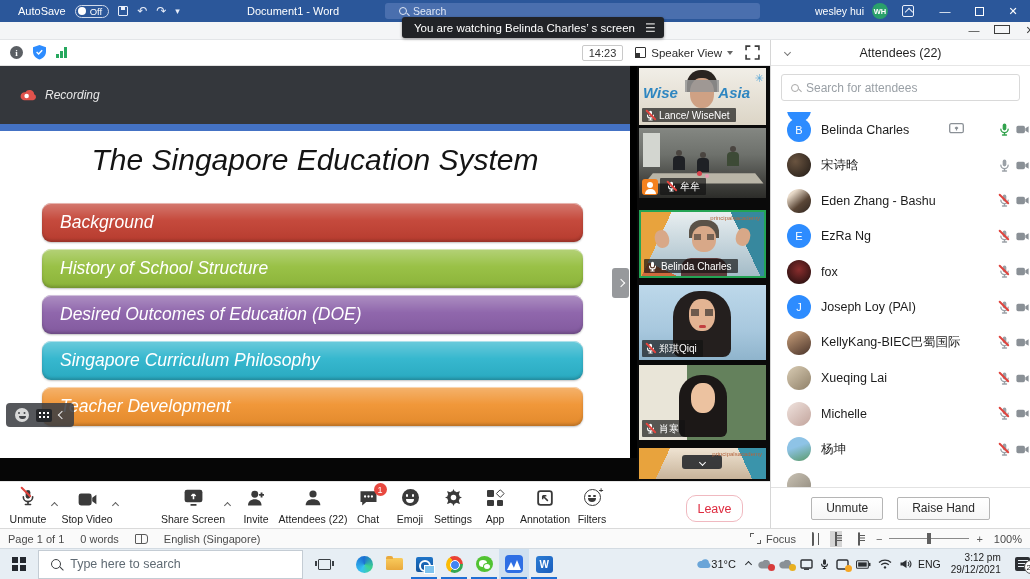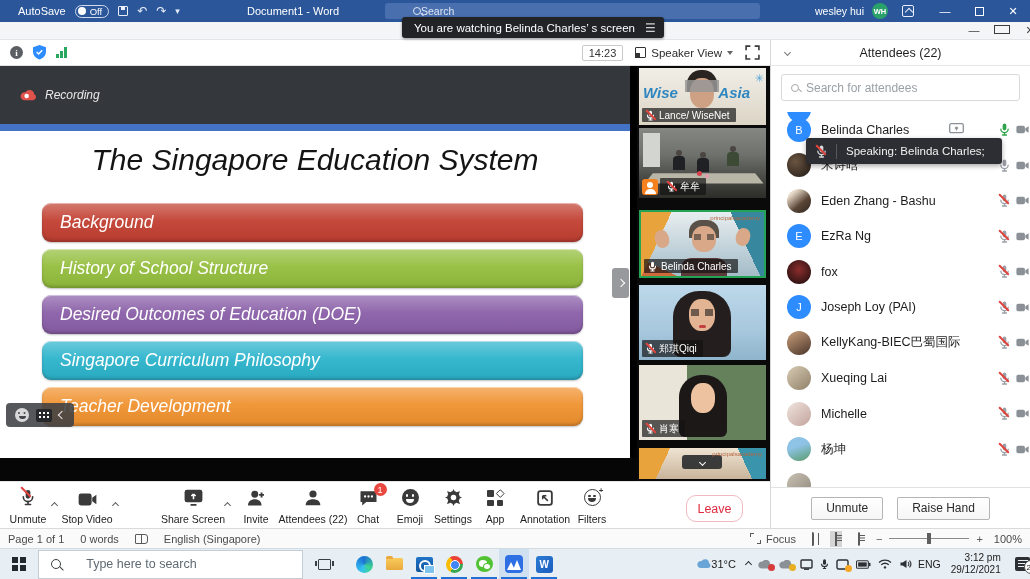--- a/index.html
+++ b/index.html
@@ -12,21 +12,21 @@
                    background:#2b579a; color:#fff; font-size:11px; display:flex; align-items:center; }
   .ts-left { display:flex; align-items:center; gap:9px; padding-left:18px; }
   .autosave-pill { display:flex; align-items:center; gap:4px; border:1px solid #cfd9ea; border-radius:8px;
                    padding:0 6px 0 2px; height:13px; font-size:9.5px; }
   .autosave-dot { width:8px; height:8px; border-radius:50%; background:#fff; }
   .tico { color:#e8eefa; font-size:12px; line-height:1; }
   .floppy { width:10px; height:10px; border:1.3px solid #e8eefa; border-radius:1px; position:relative; }
   .floppy::after { content:""; position:absolute; left:2px; top:0; width:4px; height:3px; background:#e8eefa; }
   .doc-title { position:absolute; left:247px; top:0; height:22px; display:flex; align-items:center; font-size:11px; }
   .ts-search { position:absolute; left:385px; top:3px; width:375px; height:16px; background:#4a6fae;
-               border-radius:3px; display:flex; align-items:center; padding-left:28px; }
+               border-radius:3px; display:flex; align-items:center; gap:6px; padding-left:14px; }
   .ts-search input { background:transparent; border:none; outline:none; color:#dfe7f5; font-size:10.5px; width:200px;
                      font-family:"Liberation Sans",sans-serif; }
   .ts-search input::placeholder { color:#dfe7f5; }
   .mag { width:8px; height:8px; border:1.4px solid #dfe7f5; border-radius:50%; position:relative; flex:none; }
   .mag::after { content:""; position:absolute; width:4px; height:1.4px; background:#dfe7f5;
                 transform:rotate(45deg); right:-3.5px; bottom:-1px; }
   .ts-right { position:absolute; right:0; top:0; height:22px; display:flex; align-items:center; gap:0; }
   .user-name { font-size:10.5px; margin-right:8px; }
   .wh-avatar { width:16px; height:16px; border-radius:50%; background:#2aa06b; color:#fff; font-size:7.5px;
                font-weight:bold; display:flex; align-items:center; justify-content:center; margin-right:14px; }
@@ -249,21 +249,21 @@
   .ztrack { width:80px; height:1.5px; background:#8a8a8a; position:relative; }
   .zthumb { position:absolute; left:38px; top:-4.5px; width:4px; height:11px; background:#5f5f5f; }
 
   
   .taskbar { position:absolute; left:0; top:548px; width:1030px; height:31px; background:#e7eef4;
              border-top:1px solid #d3dbe2; display:flex; align-items:center; }
   .tb-start { width:40px; height:31px; display:flex; align-items:center; justify-content:center; }
   .win-logo { display:grid; grid-template-columns:6px 6px; grid-template-rows:6px 6px; gap:1.5px; }
   .win-logo i { background:#23272e; }
   .tb-search { width:277px; height:29px; background:#fff; border:1px solid #c4ccd4; display:flex; align-items:center;
-               gap:25px; padding-left:12px; }
+               gap:9px; padding-left:12px; }
   .tb-search .mag { width:10px; height:10px; border-color:#3c4043; } .tb-search .mag::after { background:#3c4043; width:5px; }
   .tb-search input { border:none; outline:none; font-size:12.5px; color:#444; width:190px; background:transparent;
                      font-family:"Liberation Sans",sans-serif; }
   .tb-search input::placeholder { color:#5f6a73; }
   .tb-btn { width:30px; height:31px; display:flex; align-items:center; justify-content:center; position:relative; flex:none; }
   .tb-btn .runline { position:absolute; bottom:0; left:2px; right:2px; height:2.5px; background:#1f6fd4; }
   .tb-btn.active { background:#cfe0f0; }
   .tv-ic { width:13px; height:11px; border:1.5px solid #3a3f44; border-radius:1px; position:relative; }
   .tv-ic::before { content:""; position:absolute; left:-4px; top:1.5px; width:2px; height:5px; background:#3a3f44; }
   .tv-ic::after { content:""; position:absolute; right:-4px; top:1.5px; width:2px; height:5px; background:#3a3f44; }
@@ -715,31 +715,20 @@
               <rect x="0.5" y="0.5" width="10.5" height="9" rx="2"></rect>
               <path d="M11.5 3.5L15.5 1v8l-4-2.5z"></path>
             </svg>
         </span>
       </div>
 
       <div class="arow">
         <div class="avatar av-p8"></div>
       </div>
 
-      <div class="speak-tip">
-        <span class="mic-wrap muted">
-          <svg class="mic-svg" style="width:11px;height:13px;" viewBox="0 0 12 14">
-              <rect x="4" y="0.5" width="4" height="7.5" rx="2"></rect>
-              <path class="st" d="M2 6.5a4 4 0 0 0 8 0"></path>
-              <path class="st" d="M6 10.5v2M3.8 13h4.4"></path>
-            </svg>
-        </span>
-        <span class="div"></span>
-        <span class="txt">Speaking: Belinda Charles;</span>
-      </div>
     </div>
     <div class="att-footer">
       <button class="abtn">Unmute</button>
       <button class="abtn">Raise Hand</button>
     </div>
   </div>
 
   <div class="zoom-toolbar">
     <div class="tool" style="left:2px; width:52px;">
       <span class="ic mic-wrap muted" style="color:#3a3a3a;">

